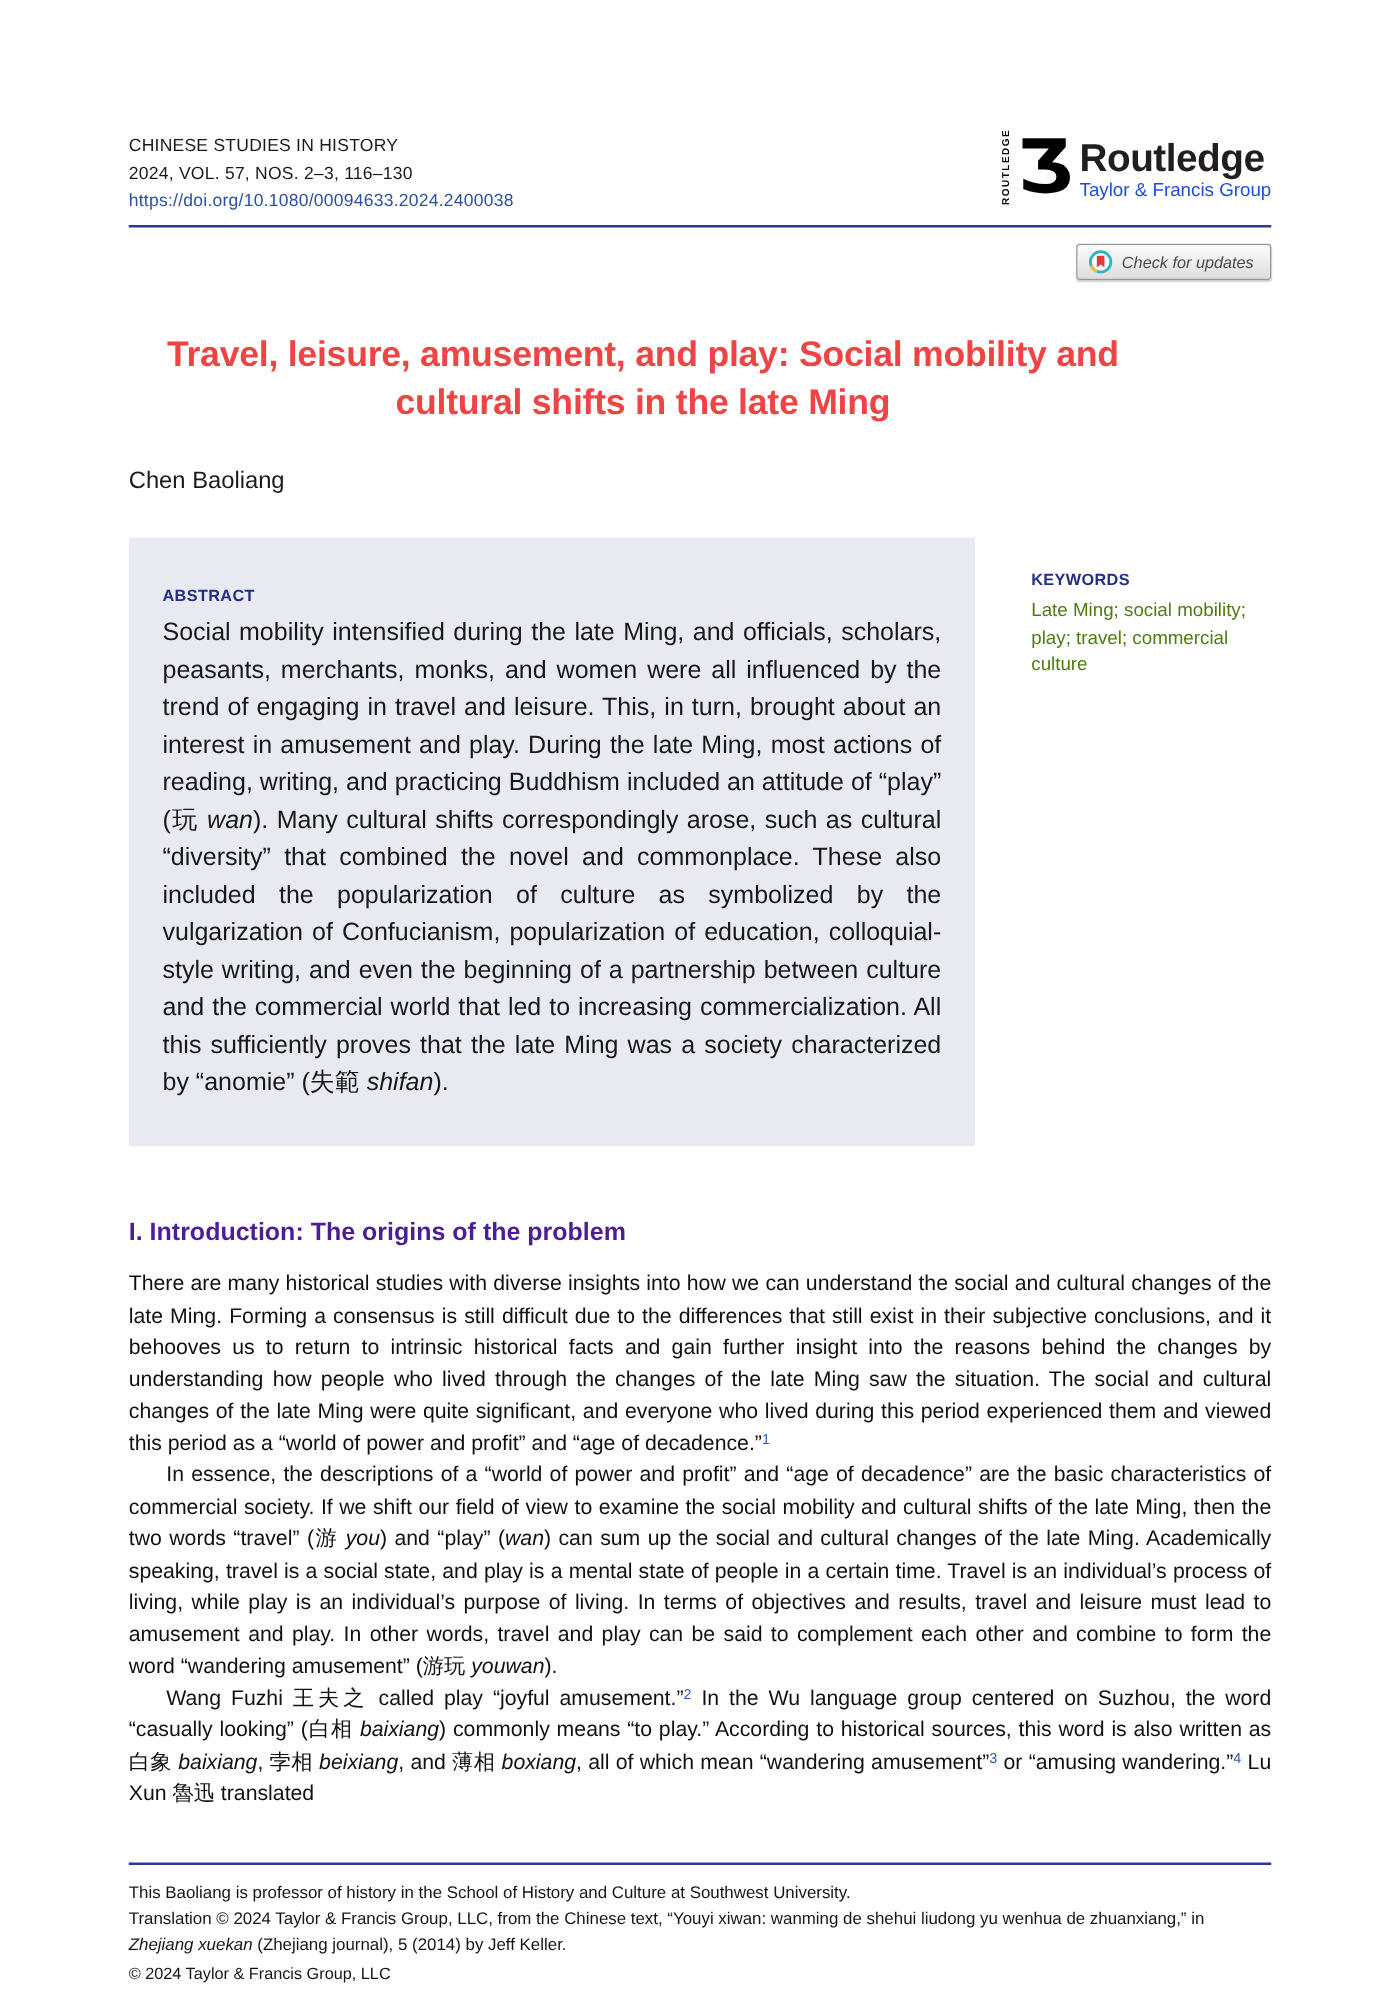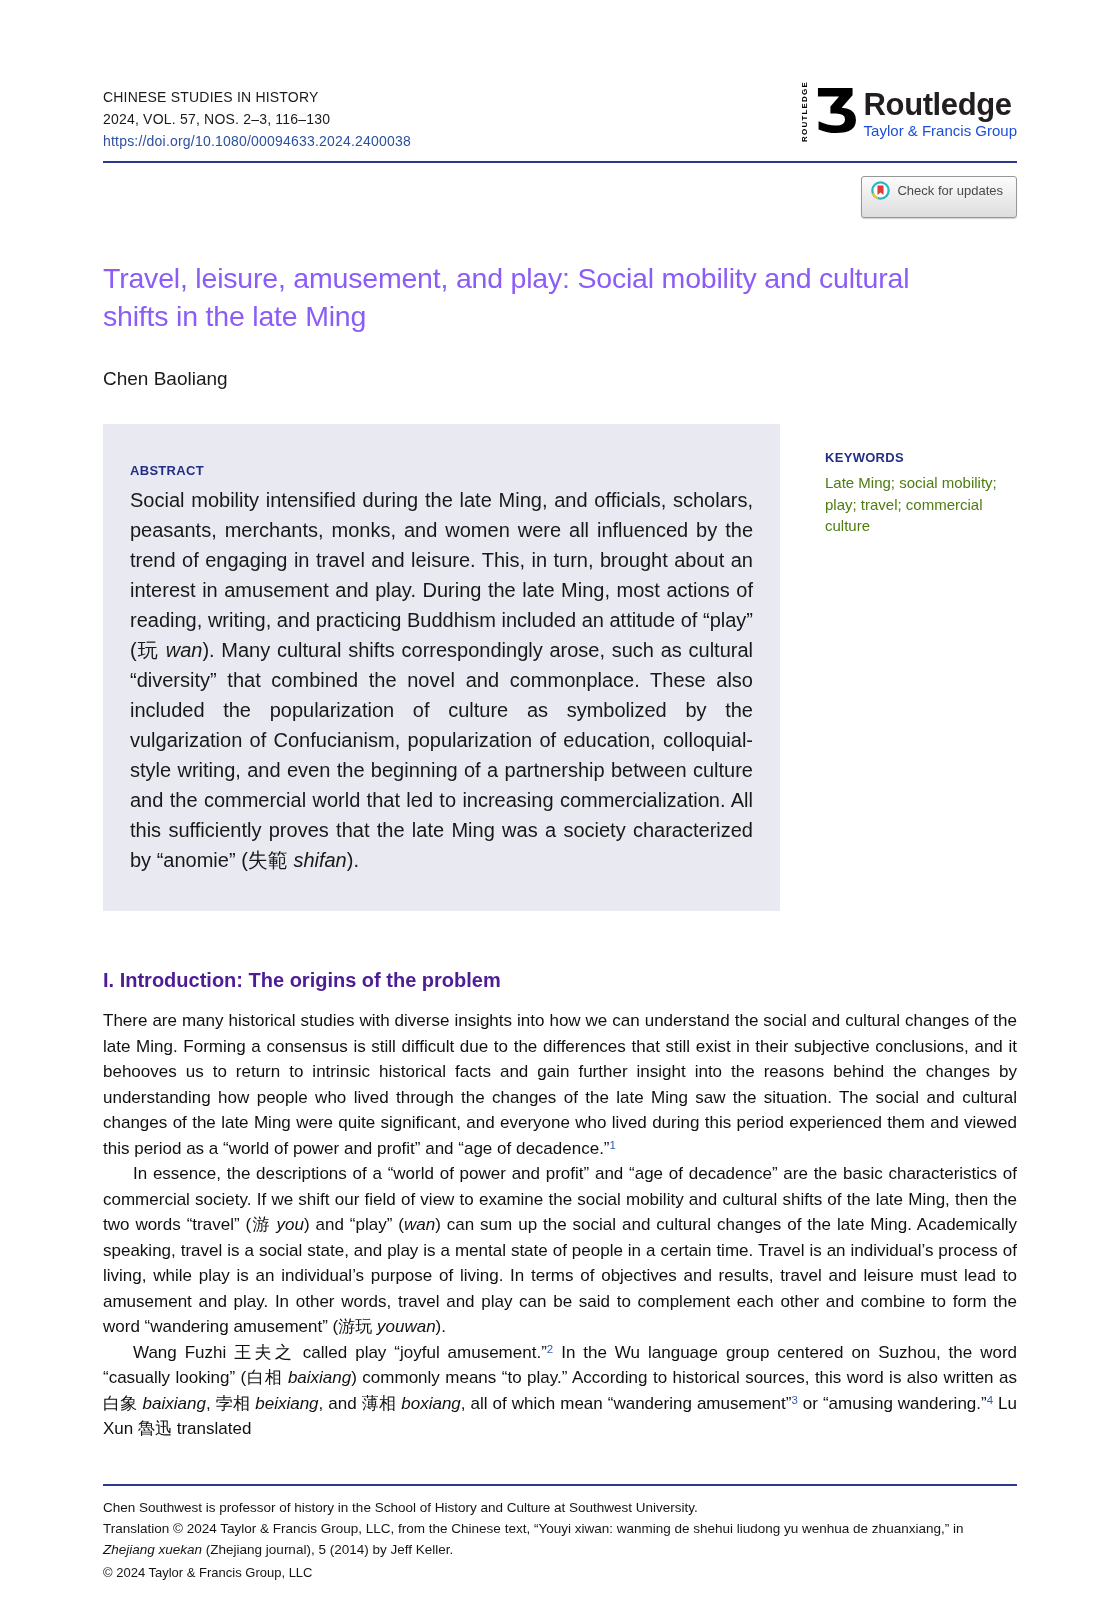--- a/index.html
+++ b/index.html
@@ -1,37 +1,37 @@
 <!DOCTYPE html>
 <html><head>
 <meta charset="utf-8">
 <style>
   html,body{margin:0;padding:0;background:#ffffff;}
   body{width:1120px;min-height:1600px;font-family:"Liberation Sans",sans-serif;color:#1a1a1a;-webkit-font-smoothing:antialiased;}
   .page{box-sizing:border-box;width:1120px;min-height:1600px;padding:86px 103px 40px 103px;}
 
   
-  .header-row{display:flex;justify-content:space-between;align-items:flex-start;}
+  .header-row{display:flex;justify-content:space-between;align-items:center;margin-top:19px;}
   .journal-meta{font-size:14px;line-height:22px;letter-spacing:.2px;}
   .journal-name{color:#1a1a1a;}
   .doi-link{color:#2b50a1;text-decoration:none;cursor:pointer;}
   .logo{display:flex;align-items:center;gap:5px;padding-bottom:4px;}
   .logo-vert{writing-mode:vertical-rl;transform:rotate(180deg);font-size:8px;font-weight:bold;letter-spacing:1.2px;color:#000;height:56px;display:flex;align-items:center;}
   .logo-glyph{font-size:58px;font-weight:bold;color:#000;line-height:56px;font-family:"DejaVu Sans",sans-serif;margin-top:-6px;}
   .logo-names{display:flex;flex-direction:column;justify-content:center;}
   .logo-routledge{font-size:31px;font-weight:600;color:#221e1f;letter-spacing:-.4px;line-height:34px;}
   .logo-group{font-size:15px;color:#1d4ed8;line-height:18px;}
   .header-rule{height:2px;background:#2c3a8d;margin-top:9px;}
 
   
   .check-row{display:flex;justify-content:flex-end;margin-top:13px;}
-  .check-btn{display:inline-flex;align-items:center;gap:7px;padding:4px 13px 17px 9px;border:1px solid #979797;border-radius:3px;background:linear-gradient(#fcfcfc,#dddddd);font-size:13px;color:#4a4a4a;box-shadow:0 1px 1px rgba(0,0,0,.18);cursor:pointer;}
+  .check-btn{display:inline-flex;align-items:center;gap:7px;padding:4px 13px 4px 9px;border:1px solid #979797;border-radius:3px;background:linear-gradient(#fcfcfc,#dddddd);font-size:13px;color:#4a4a4a;box-shadow:0 1px 1px rgba(0,0,0,.18);cursor:pointer;font-style:italic;}
 
   
-  .title{margin-top:42px;font-size:28.5px;line-height:1.33;font-weight:normal;color:#8b5cf6;width:90%;letter-spacing:-.2px;}
+  .title{margin-top:42px;font-size:28.5px;line-height:1.33;font-weight:bold;color:#ef4444;width:90%;letter-spacing:-.2px;text-align:center;}
   .author{margin-top:32px;font-size:19px;color:#1a1a1a;}
 
   
   .abs-row{display:flex;margin-top:34px;align-items:flex-start;}
   .abs-panel{width:677px;box-sizing:border-box;background:#e8e9f1;padding:26px 27px 36px 27px;}
   .abs-label{font-size:13px;font-weight:bold;color:#232e86;letter-spacing:.3px;margin-top:13px;}
   .abs-text{margin-top:7px;font-size:20px;line-height:1.5;text-align:justify;color:#181818;}
   .kw{flex:1;padding:26px 0 0 18px;box-sizing:border-box;margin-left:27px;}
   .kw-label{font-size:13px;font-weight:bold;color:#232e86;letter-spacing:.3px;}
   .kw-text{margin-top:7px;font-size:15px;line-height:1.45;color:#4d7c0f;}
@@ -101,18 +101,18 @@
 
   <h2 class="section-heading">I. Introduction: The origins of the problem</h2>
   <div class="body-text">
     <p><span>There are many historical studies with diverse insights into how we can understand the social and cultural changes of the late Ming. Forming a consensus is still difficult due to the differences that still exist in their subjective conclusions, and it behooves us to return to intrinsic historical facts and gain further insight into the reasons behind the changes by understanding how people who lived through the changes of the late Ming saw the situation. The social and cultural changes of the late Ming were quite significant, and everyone who lived during this period experienced them and viewed this period as a “world of power and profit” and “age of decadence.”</span><span class="sup">1</span></p>
     <p class="indent"><span>In essence, the descriptions of a “world of power and profit” and “age of decadence” are the basic characteristics of commercial society. If we shift our field of view to examine the social mobility and cultural shifts of the late Ming, then the two words “travel” (游 </span><span class="it">you</span><span>) and “play” (</span><span class="it">wan</span><span>) can sum up the social and cultural changes of the late Ming. Academically speaking, travel is a social state, and play is a mental state of people in a certain time. Travel is an individual’s process of living, while play is an individual’s purpose of living. In terms of objectives and results, travel and leisure must lead to amusement and play. In other words, travel and play can be said to complement each other and combine to form the word “wandering amusement” (游玩 </span><span class="it">youwan</span><span>).</span></p>
     <p class="indent"><span>Wang Fuzhi 王夫之 called play “joyful amusement.”</span><span class="sup">2</span><span> In the Wu language group centered on Suzhou, the word “casually looking” (白相 </span><span class="it">baixiang</span><span>) commonly means “to play.” According to historical sources, this word is also written as 白象 </span><span class="it">baixiang</span><span>, 孛相 </span><span class="it">beixiang</span><span>, and 薄相 </span><span class="it">boxiang</span><span>, all of which mean “wandering amusement”</span><span class="sup">3</span><span> or “amusing wandering.”</span><span class="sup">4</span><span> Lu Xun 魯迅 translated</span></p>
   </div>
 
   <div class="foot-rule"></div>
   <div class="footer">
-    <p><span>Chen Southwest is professor of history in the School of History and Culture at Southwest University.</span></p>
+    <p><span>This Baoliang is professor of history in the School of History and Culture at Southwest University.</span></p>
     <p><span>Translation © 2024 Taylor &amp; Francis Group, LLC, from the Chinese text, “Youyi xiwan: wanming de shehui liudong yu wenhua de zhuanxiang,” in </span><span class="it">Zhejiang xuekan</span><span> (Zhejiang journal), 5 (2014) by Jeff Keller.</span></p>
     <p class="copyright"><span>© 2024 Taylor &amp; Francis Group, LLC</span></p>
   </div>
 
 </div>
 
 </body></html>

